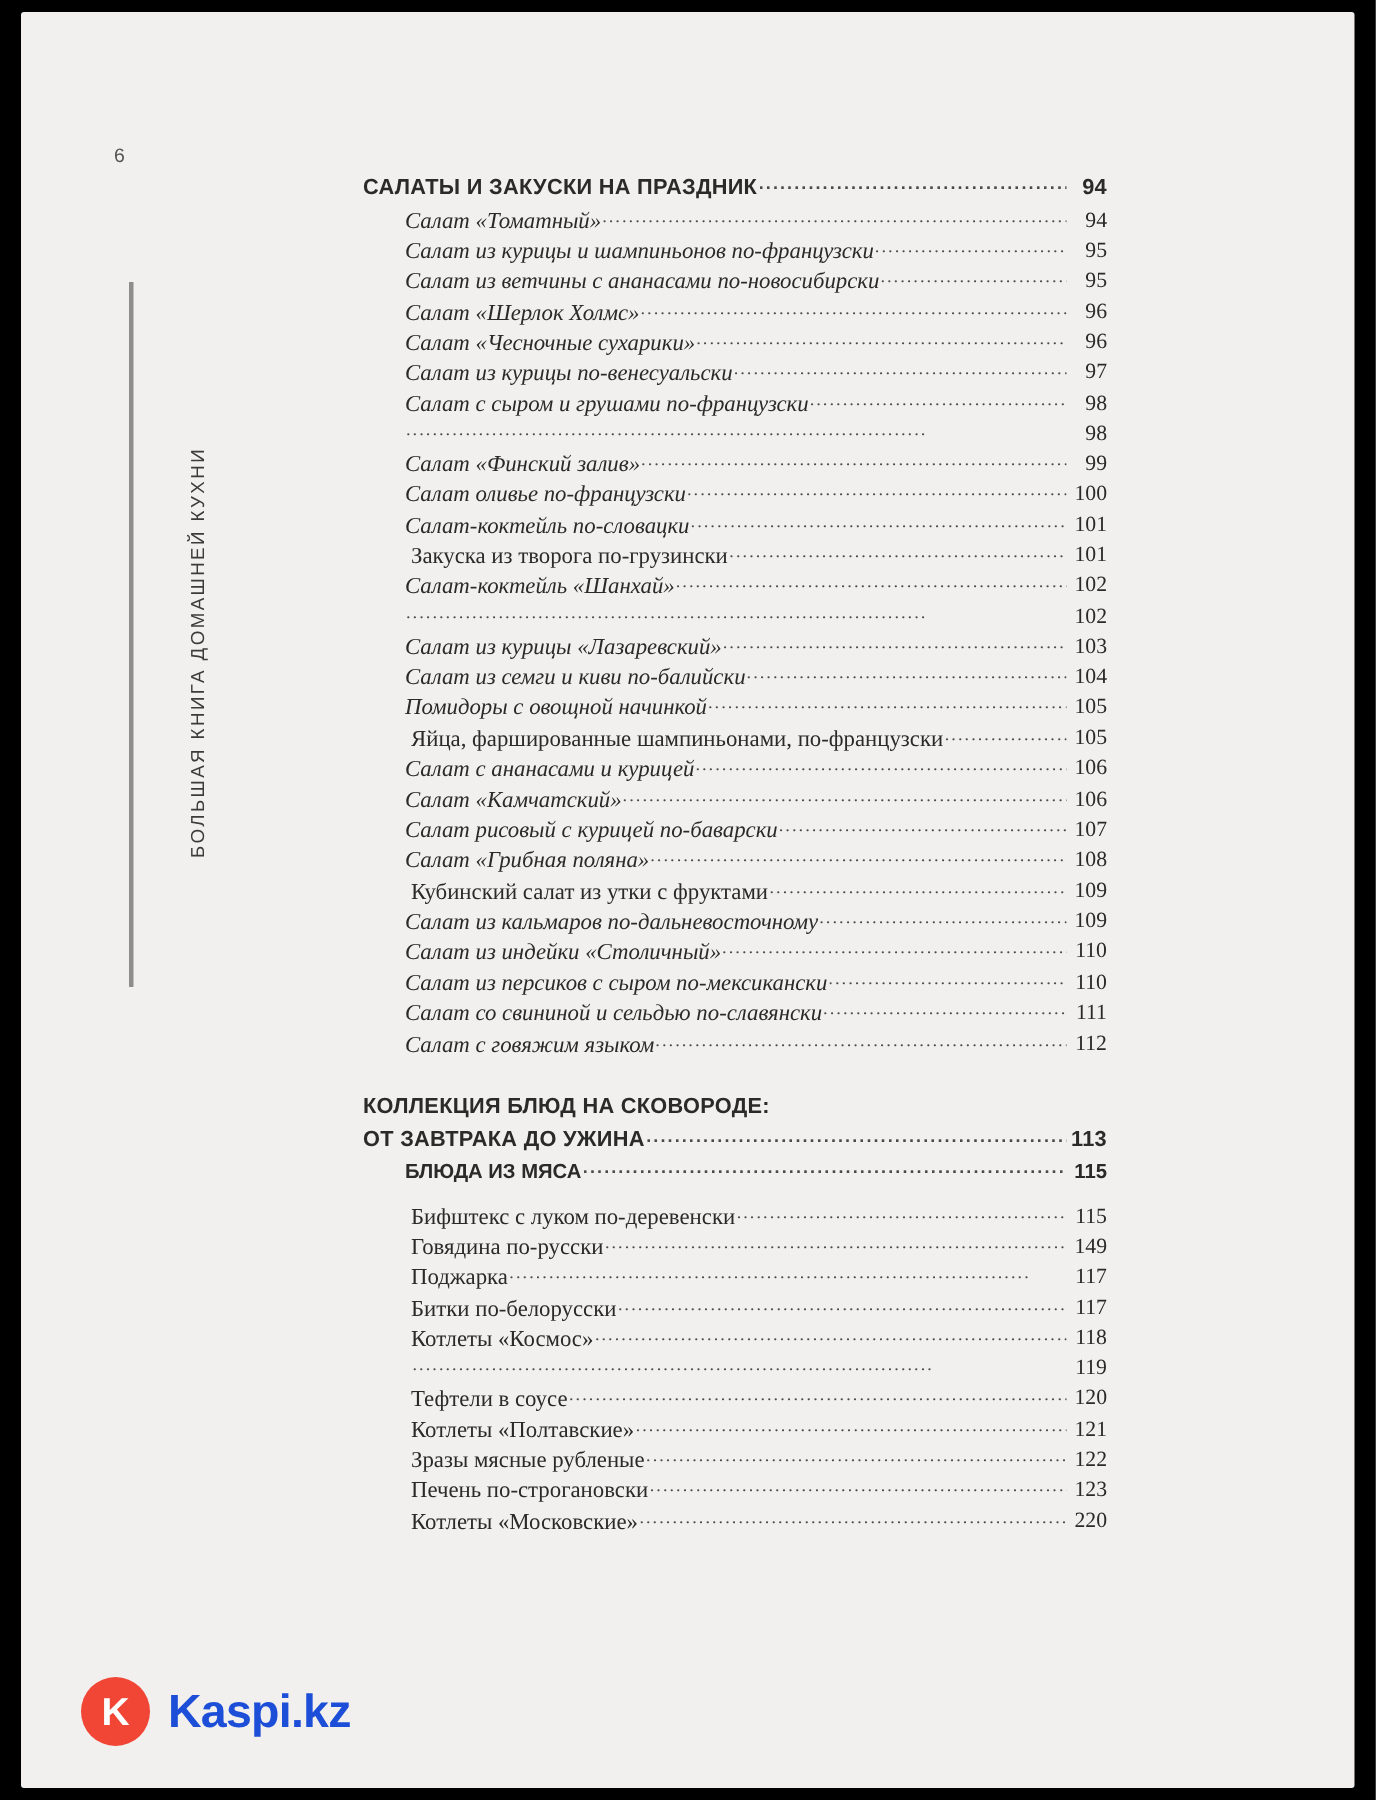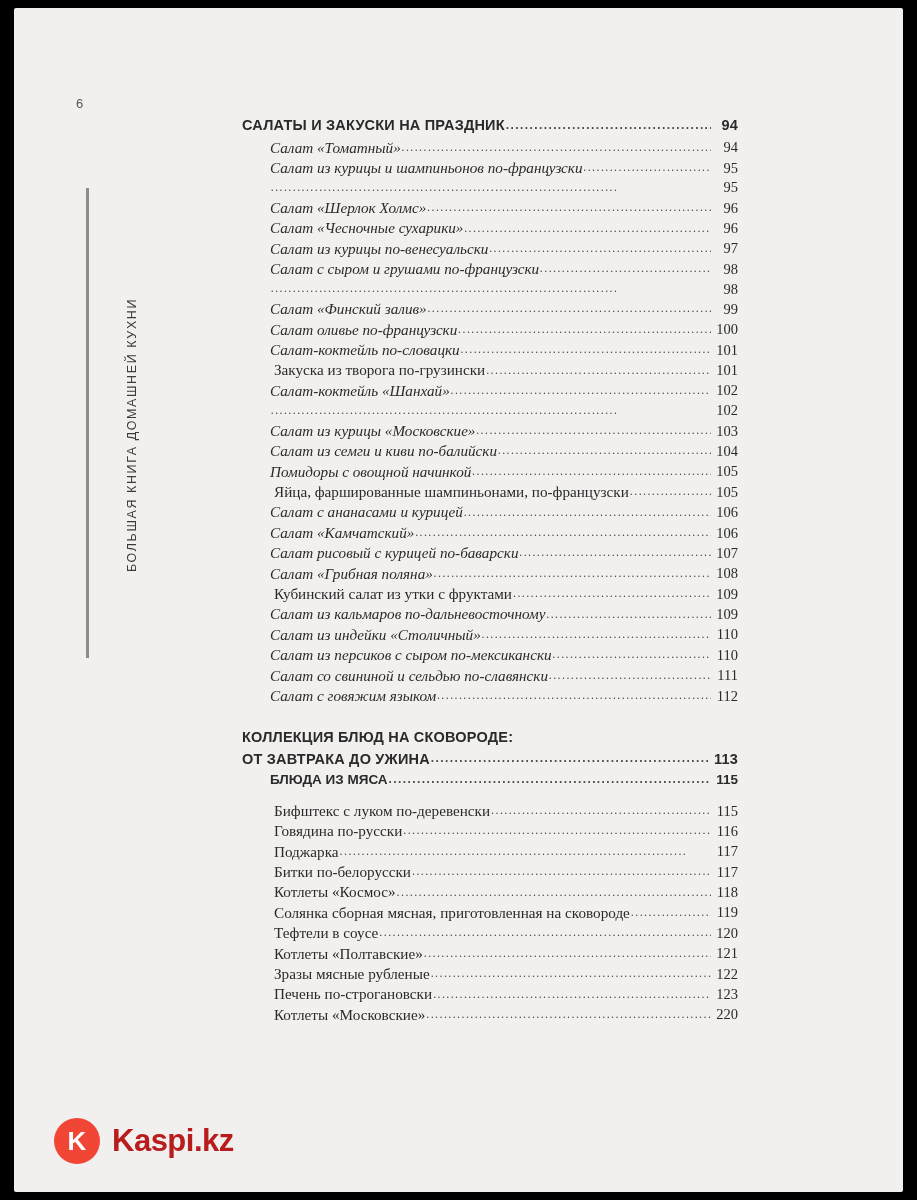--- a/index.html
+++ b/index.html
@@ -54,21 +54,21 @@
     white-space: nowrap;
   }
   .toc {
     position: absolute;
     left: 228px;
     top: 110px;
     width: 496px;
   }
   .entry {
     display: flex;
-    align-items: flex-end;
+    align-items: flex-start;
     color: #2a2a2a;
     line-height: 1.0;
     margin-bottom: 5.2px;
   }
   .entry .label {
     white-space: nowrap;
     flex: 0 0 auto;
   }
   .entry .dots {
     flex: 1 1 auto;
@@ -149,21 +149,21 @@
     color: #ffffff;
     font-family: "Liberation Sans", sans-serif;
     font-weight: bold;
     font-size: 26px;
     line-height: 1;
   }
   .wm-text {
     font-family: "Liberation Sans", sans-serif;
     font-weight: bold;
     font-size: 31px;
-    color: #b91c1c;
+    color: #1d4ed8;
     letter-spacing: -0.5px;
   }
 </style>
 </head>
 <body>
 
 <div class="page-frame">
 
   <div class="page-number">6</div>
 
@@ -180,20 +180,21 @@
         <span class="label">Салат «Томатный»</span>
         <span class="dots">...............................................................................</span>
         <span class="page">94</span>
       </div>
       <div class="entry lvl-item">
         <span class="label">Салат из курицы и шампиньонов по-французски</span>
         <span class="dots">...............................................................................</span>
         <span class="page">95</span>
       </div>
       <div class="entry lvl-item">
+        <span class="label">Салат из ветчины с ананасами по-новосибирски</span>
         <span class="dots">...............................................................................</span>
         <span class="page">95</span>
       </div>
       <div class="entry lvl-item">
         <span class="label">Салат «Шерлок Холмс»</span>
         <span class="dots">...............................................................................</span>
         <span class="page">96</span>
       </div>
       <div class="entry lvl-item">
         <span class="label">Салат «Чесночные сухарики»</span>
@@ -237,21 +238,21 @@
       <div class="entry lvl-item">
         <span class="label">Салат-коктейль «Шанхай»</span>
         <span class="dots">...............................................................................</span>
         <span class="page">102</span>
       </div>
       <div class="entry lvl-item">
         <span class="dots">...............................................................................</span>
         <span class="page">102</span>
       </div>
       <div class="entry lvl-item">
-        <span class="label">Салат из курицы «Московские»</span>
+        <span class="label">Салат из курицы «Лазаревский»</span>
         <span class="dots">...............................................................................</span>
         <span class="page">103</span>
       </div>
       <div class="entry lvl-item">
         <span class="label">Салат из семги и киви по-балийски</span>
         <span class="dots">...............................................................................</span>
         <span class="page">104</span>
       </div>
       <div class="entry lvl-item">
         <span class="label">Помидоры с овощной начинкой</span>
@@ -328,39 +329,38 @@
         <span class="page">115</span>
       </div>
       <div class="entry lvl-item-roman">
         <span class="label">Бифштекс с луком по-деревенски</span>
         <span class="dots">...............................................................................</span>
         <span class="page">115</span>
       </div>
       <div class="entry lvl-item-roman">
         <span class="label">Говядина по-русски</span>
         <span class="dots">...............................................................................</span>
-        <span class="page">116</span>
+        <span class="page">149</span>
       </div>
       <div class="entry lvl-item-roman">
         <span class="label">Поджарка</span>
         <span class="dots">...............................................................................</span>
         <span class="page">117</span>
       </div>
       <div class="entry lvl-item-roman">
         <span class="label">Битки по-белорусски</span>
         <span class="dots">...............................................................................</span>
         <span class="page">117</span>
       </div>
       <div class="entry lvl-item-roman">
         <span class="label">Котлеты «Космос»</span>
         <span class="dots">...............................................................................</span>
         <span class="page">118</span>
       </div>
       <div class="entry lvl-item-roman">
-        <span class="label">Солянка сборная мясная, приготовленная на сковороде</span>
         <span class="dots">...............................................................................</span>
         <span class="page">119</span>
       </div>
       <div class="entry lvl-item-roman">
         <span class="label">Тефтели в соусе</span>
         <span class="dots">...............................................................................</span>
         <span class="page">120</span>
       </div>
       <div class="entry lvl-item-roman">
         <span class="label">Котлеты «Полтавские»</span>

